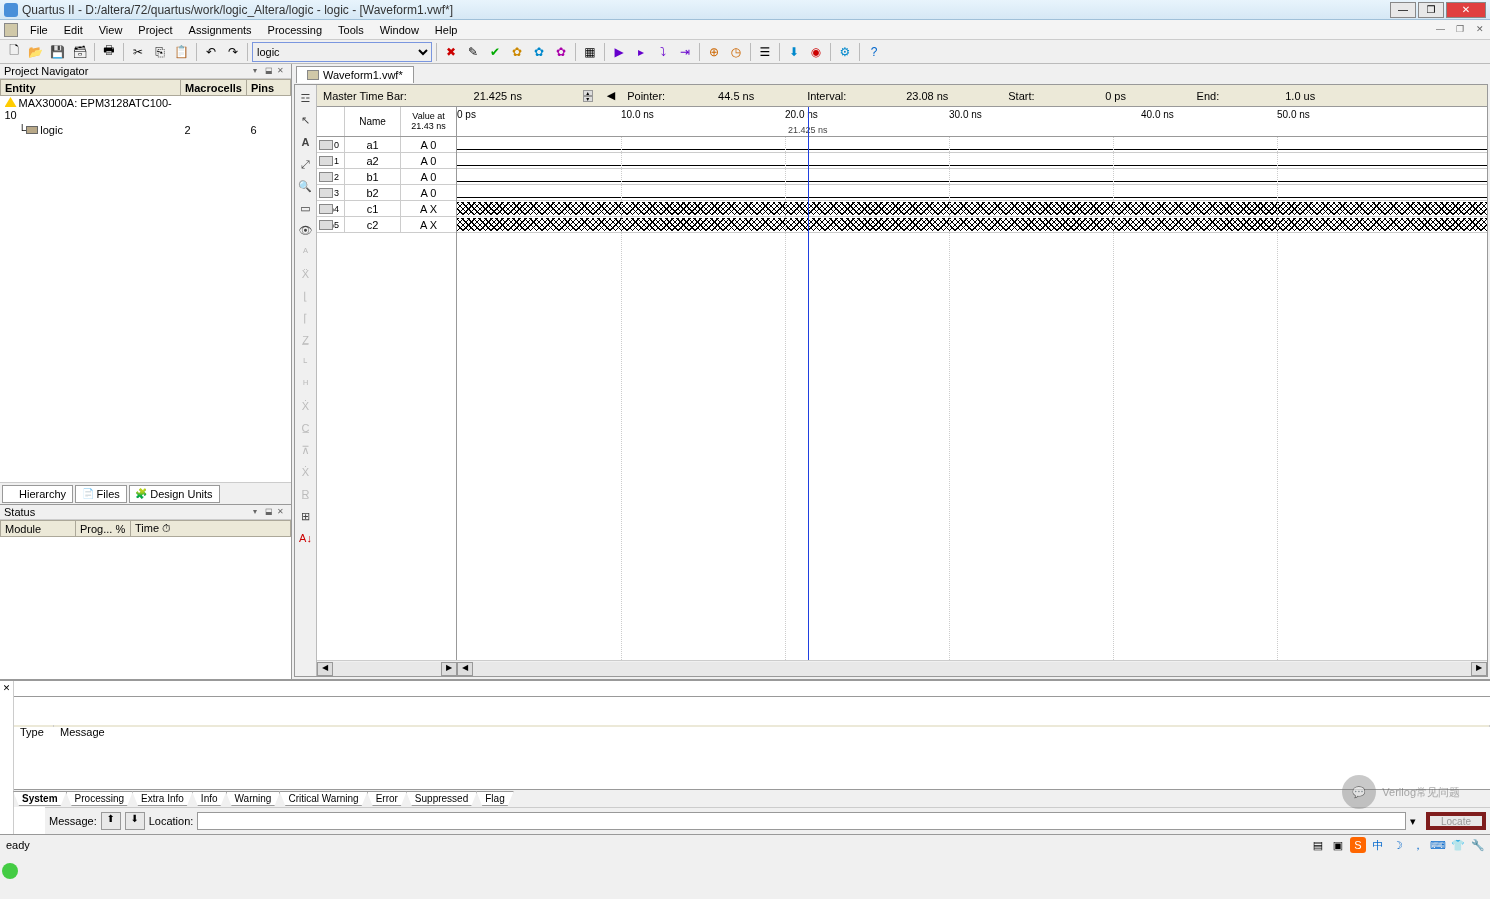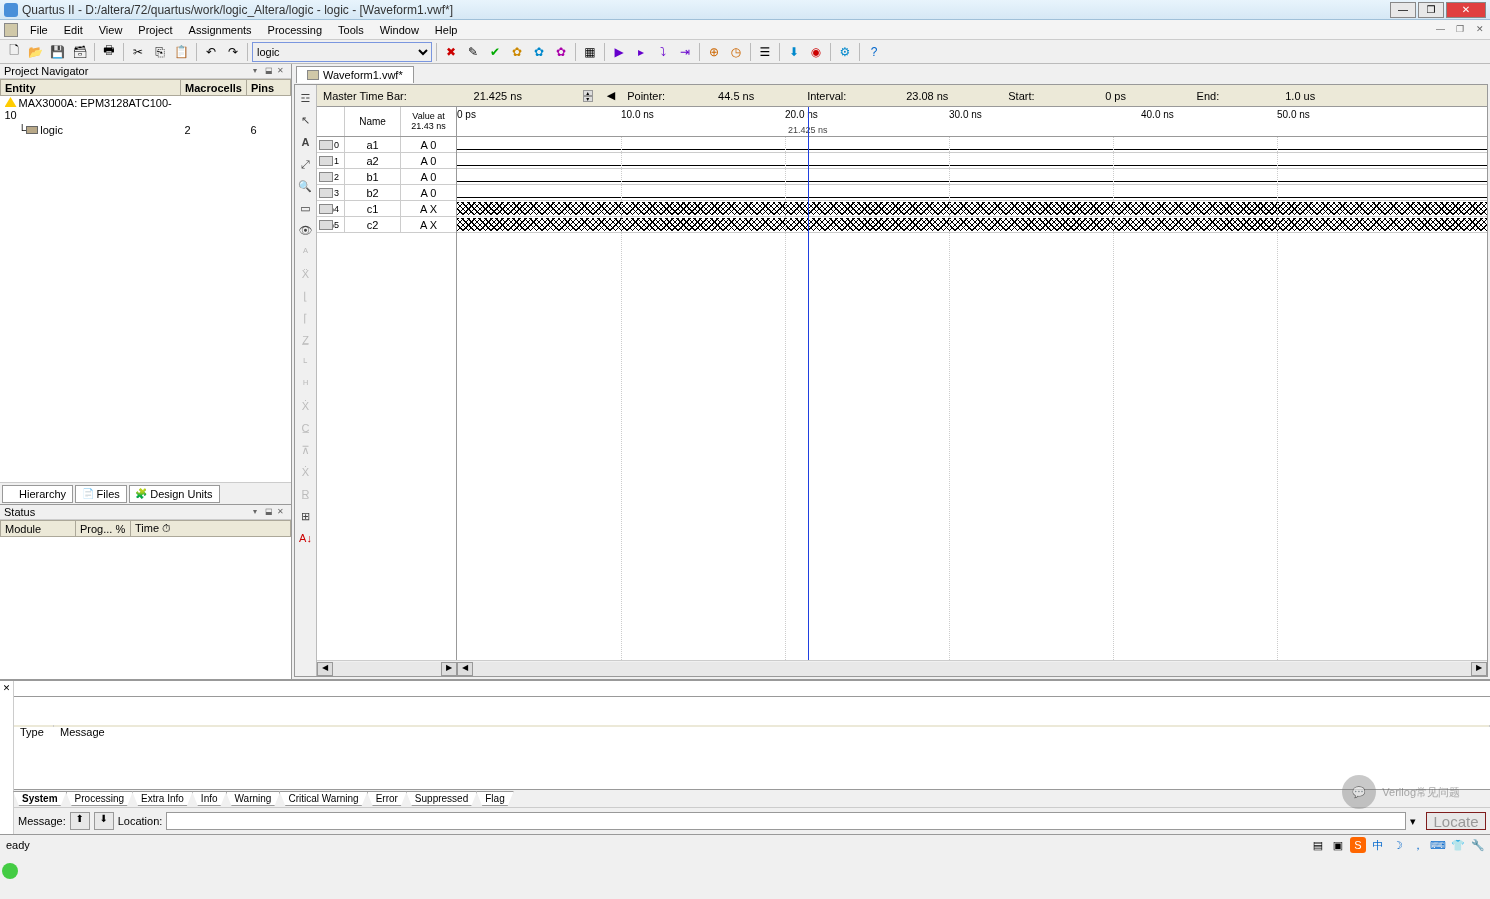--- a/index.html
+++ b/index.html
@@ -102,24 +102,24 @@
 .msgpanel { height: 155px; border-top: 2px solid #999; display: flex; background: #fff; }
 .msgpanel .closer { width: 14px; border-right: 1px solid #ccc; font-size: 9px; padding-top: 2px; text-align: center; cursor: pointer; }
 .msgbody { flex: 1; display: flex; flex-direction: column; }
 .msghdr { height: 16px; border-bottom: 1px solid #999; display: flex; }
 .msghdr .mh { border-right: 1px solid #ccc; padding: 1px 6px; background: #ece9d8; font-size: 11px; margin-top: 44px; }
 .msglist { flex: 1; }
 .msgtabs { height: 18px; border-top: 1px solid #999; display: flex; align-items: center; background: #f0f0f0; }
 .msgtabs .mtab { padding: 1px 8px; border: 1px solid #999; background: #fff; font-size: 10px; margin-left: -1px; cursor: pointer; clip-path: polygon(0 0, 100% 0, calc(100% - 6px) 100%, 6px 100%); }
 .msgtabs .mtab:first-of-type { font-weight: bold; }
 
-.msgbar { height: 22px; border-top: 1px solid #ccc; display: flex; align-items: center; background: #f0f0f0; padding: 13px 4px; gap: 4px; }
+.msgbar { height: 22px; border-top: 1px solid #ccc; display: flex; align-items: center; background: #f0f0f0; padding: 13px 4px; gap: 4px; margin-left: 31px; }
 .msgbar .mbb { width: 20px; height: 18px; border: 1px solid #999; background: #e8e8e8; text-align: center; font-size: 10px; }
 .msgbar input { flex: 1; height: 18px; border: 1px solid #999; background: #fff; padding: 0 4px; font-size: 10px; }
-.msgbar .locbtn { width: 60px; height: 18px; border: 1px solid #7f1d1d; background: #e8e8e8; font-size: 15px; color: #999; }
+.msgbar .locbtn { width: 60px; height: 18px; border: 4px solid #7f1d1d; background: #e8e8e8; font-size: 10px; color: #999; }
 
 .statusbar { height: 20px; background: #f0f0f0; border-top: 1px solid #999; display: flex; align-items: center; padding: 0 6px; font-size: 11px; position: relative; }
 .statusbar .sbicons { position: absolute; right: 4px; display: flex; gap: 4px; align-items: center; }
 .statusbar .sbi { width: 16px; height: 16px; border-radius: 3px; font-size: 11px; text-align: center; line-height: 16px; }
 .greendot { position: absolute; left: 2px; bottom: 20px; width: 16px; height: 16px; background: #4c4; border-radius: 50%; }
 
 .watermark { position: absolute; right: 30px; bottom: 90px; font-size: 28px; color: rgba(100,100,100,0.55); font-weight: 500; pointer-events: none; display:flex; align-items:center; gap:6px;}
 .watermark .wc { width:34px; height:34px; border-radius:50%; background:rgba(120,120,120,0.4); display:flex; align-items:center; justify-content:center; }
 </style>
 </head>

